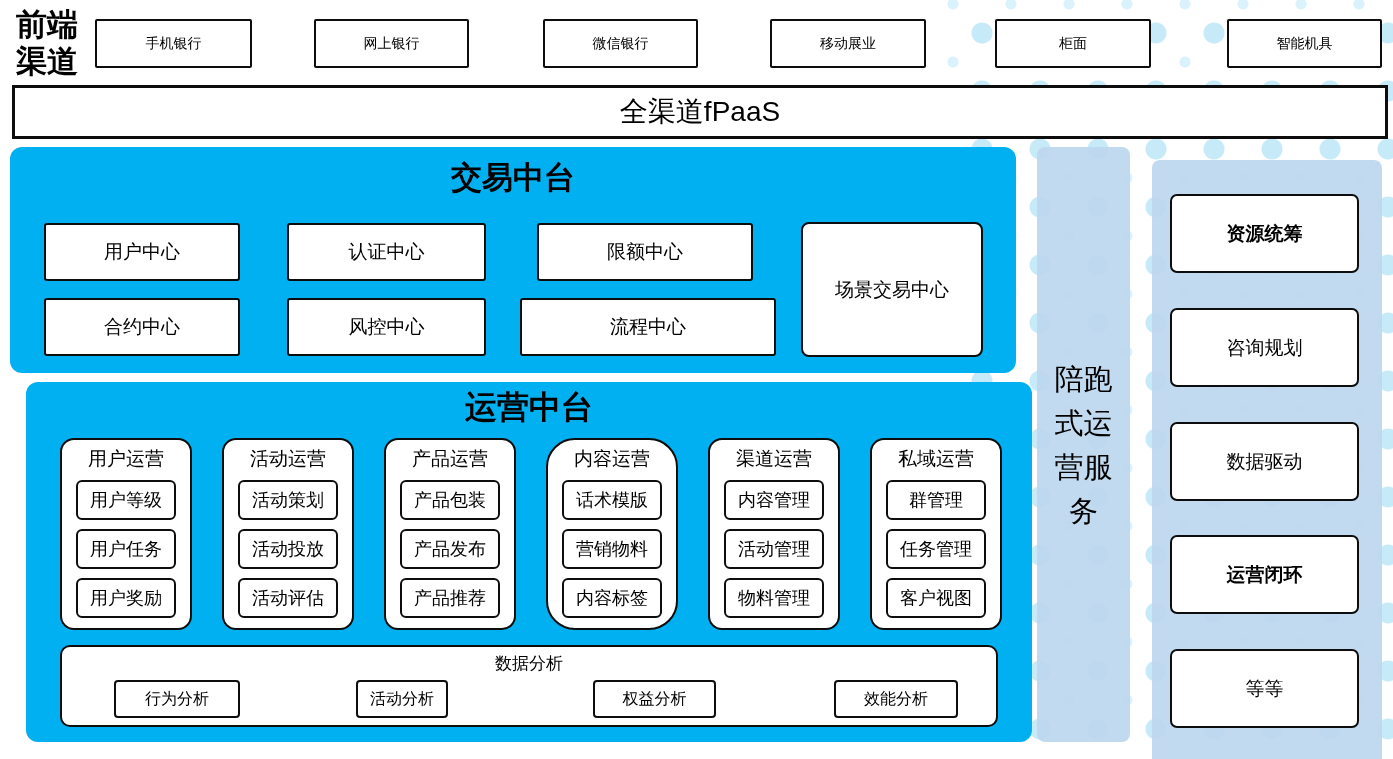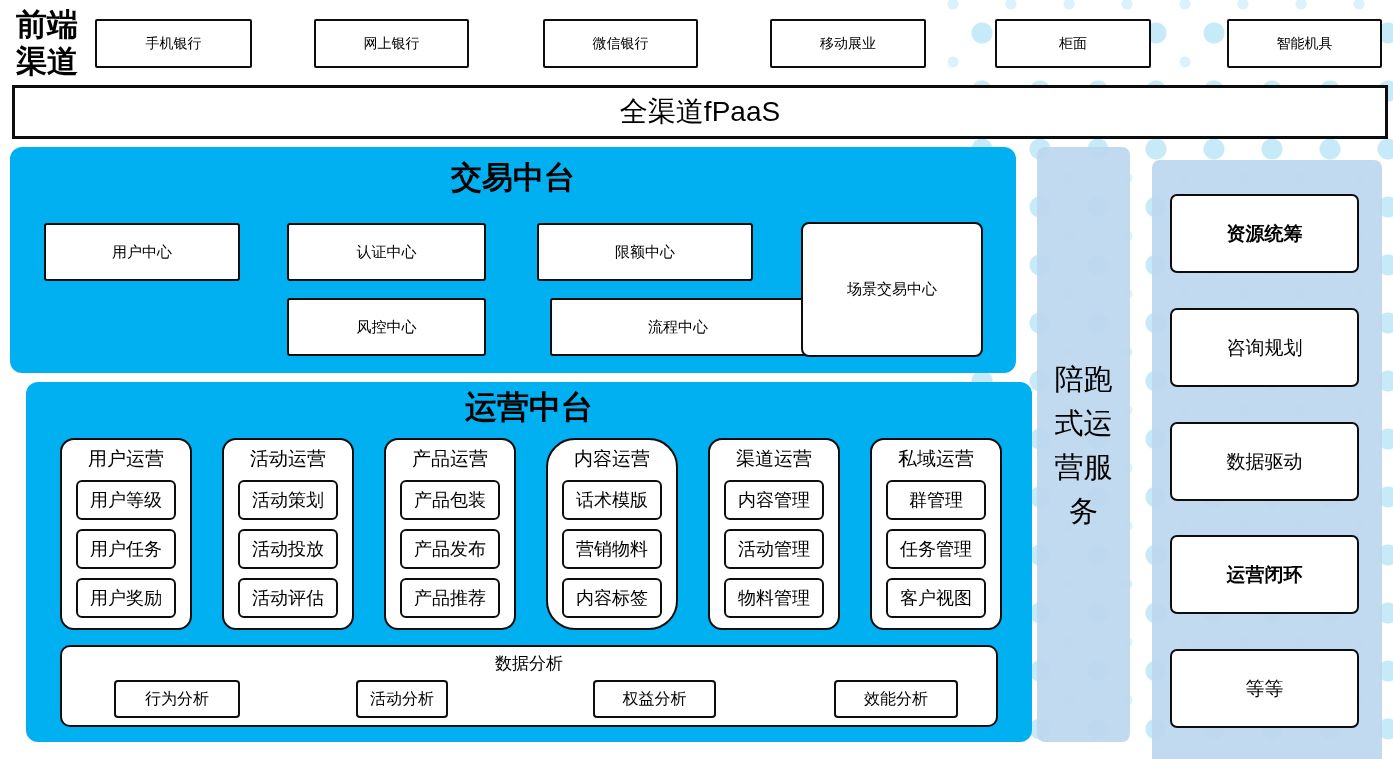--- a/index.html
+++ b/index.html
@@ -36,23 +36,23 @@
   .bluesec{position:absolute;left:10px;width:1006px;background:#00b0f0;border-radius:12px;}
   .trade{top:147px;height:226px;}
   .ops{top:382px;height:360px;margin-left:16px;}
   .sec-title{
     position:absolute;left:0;width:100%;text-align:center;
     font-family:"Liberation Serif","DejaVu Serif",serif;font-weight:bold;
   }
   .trade .sec-title{top:10px;font-size:31px;}
   .ops .sec-title{top:4px;font-size:32px;}
   
-  .tbox{border-radius:3px;font-size:15px;font-weight:500;height:58px;}
+  .tbox{border-radius:3px;font-size:19px;font-weight:500;height:58px;}
   .t1{left:34px;top:76px;width:196px;}  .t2{left:277px;top:76px;width:199px;}  .t3{left:527px;top:76px;width:216px;}
-  .t4{left:34px;top:151px;width:196px;} .t5{left:277px;top:151px;width:199px;} .t6{left:540px;top:151px;width:256px;}
+  .t4{left:34px;top:151px;width:196px;} .t5{left:277px;top:151px;width:199px;} .t6{left:510px;top:151px;width:256px;}
   .scene{left:791px;top:75px;width:182px;height:135px;border-radius:8px;}
   
   .group{
     position:absolute;top:56px;width:132px;height:192px;box-sizing:border-box;
     background:#fff;border:2.5px solid #0d0d0d;border-radius:14px;
     display:flex;flex-direction:column;align-items:center;padding-top:7px;
   }
   .g1{left:34px;} .g2{left:196px;} .g3{left:358px;} .g4{left:520px;border-radius:29px;} .g5{left:682px;} .g6{left:844px;}
   .group-title{font-size:19px;font-weight:500;line-height:24px;}
   .gitem{
@@ -97,20 +97,21 @@
   <div class="box channel c5">柜面</div>
   <div class="box channel c6">智能机具</div>
 
   <div class="box fpaas">全渠道fPaaS</div>
 
   <section class="bluesec trade">
     <div class="sec-title">交易中台</div>
     <div class="box tbox t1">用户中心</div>
     <div class="box tbox t2">认证中心</div>
     <div class="box tbox t3">限额中心</div>
+    <div class="box tbox t4">合约中心</div>
     <div class="box tbox t5">风控中心</div>
     <div class="box tbox t6">流程中心</div>
     <div class="box tbox scene">场景交易中心</div>
   </section>
 
   <section class="bluesec ops">
     <div class="sec-title">运营中台</div>
 
     <div class="group g1">
       <div class="group-title">用户运营</div>

